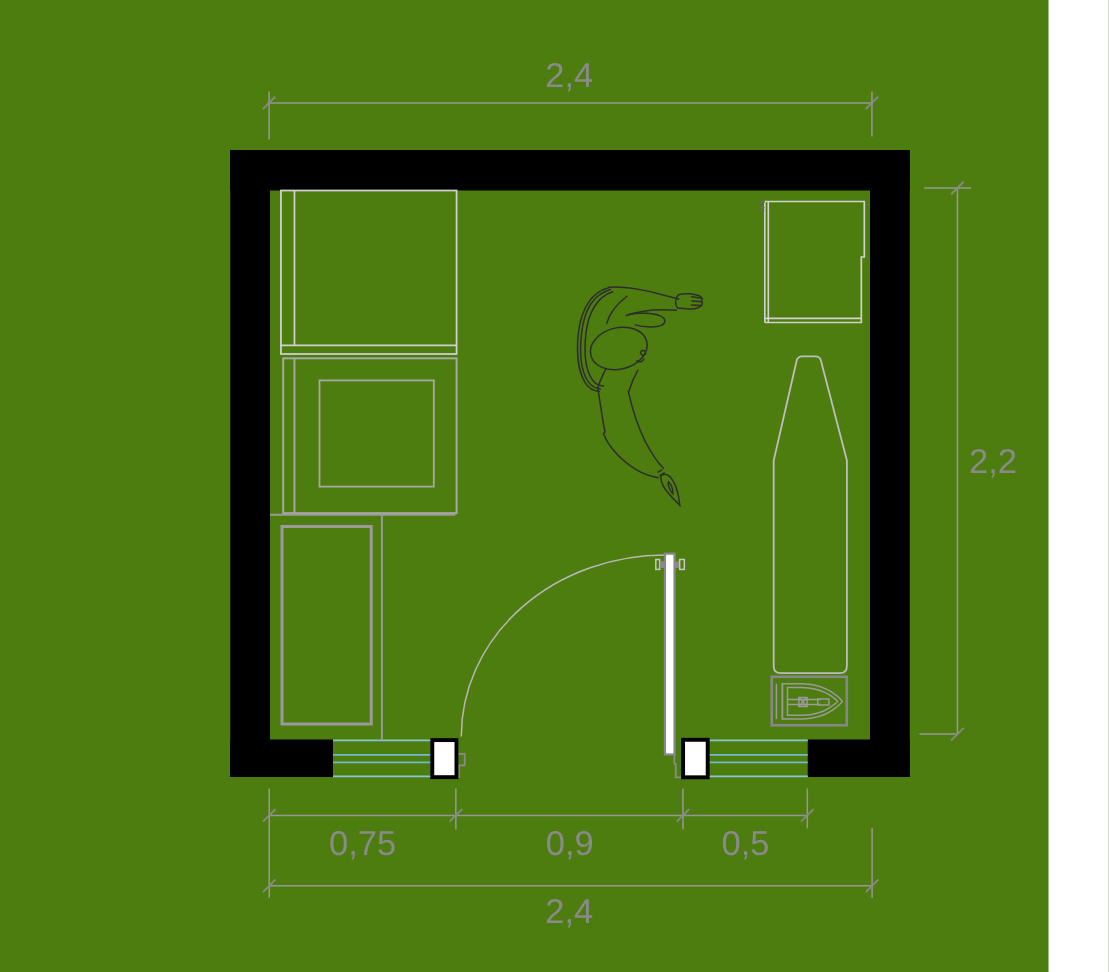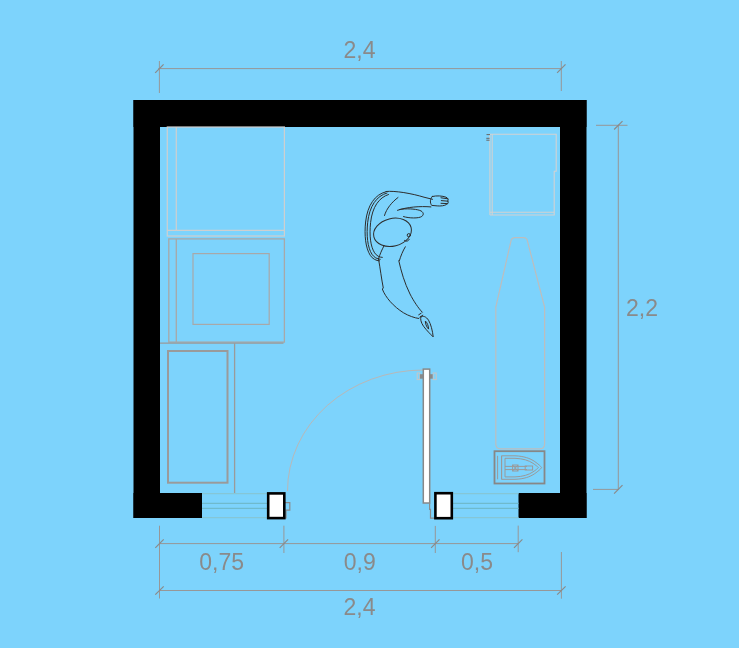--- a/index.html
+++ b/index.html
@@ -1,16 +1,16 @@
 <!DOCTYPE html>
 <html><head>
 <meta charset="utf-8">
 <style>
   html,body{margin:0;padding:0;background:#ffffff;}
-  .page{position:relative;width:739px;height:648px;background:#7dd3fc;overflow:hidden;}
+  .page{position:relative;width:679px;height:648px;background:#4d7c0f;overflow:hidden;padding-left:20px;}
   svg{display:block;}
   text{font-family:"Liberation Sans", sans-serif;fill:#8a8a8a;}
 </style>
 </head>
 <body>
 <div class="page">
 <svg width="739" height="648" viewBox="0 0 739 648">
 
 <rect x="133.5" y="100" width="453" height="27" fill="#000"></rect>
 

